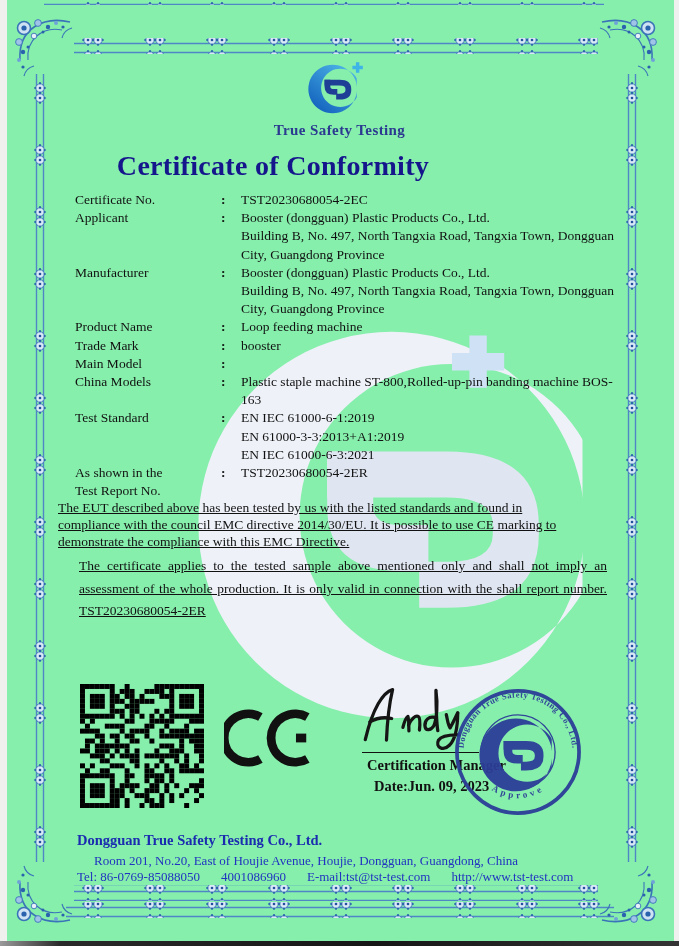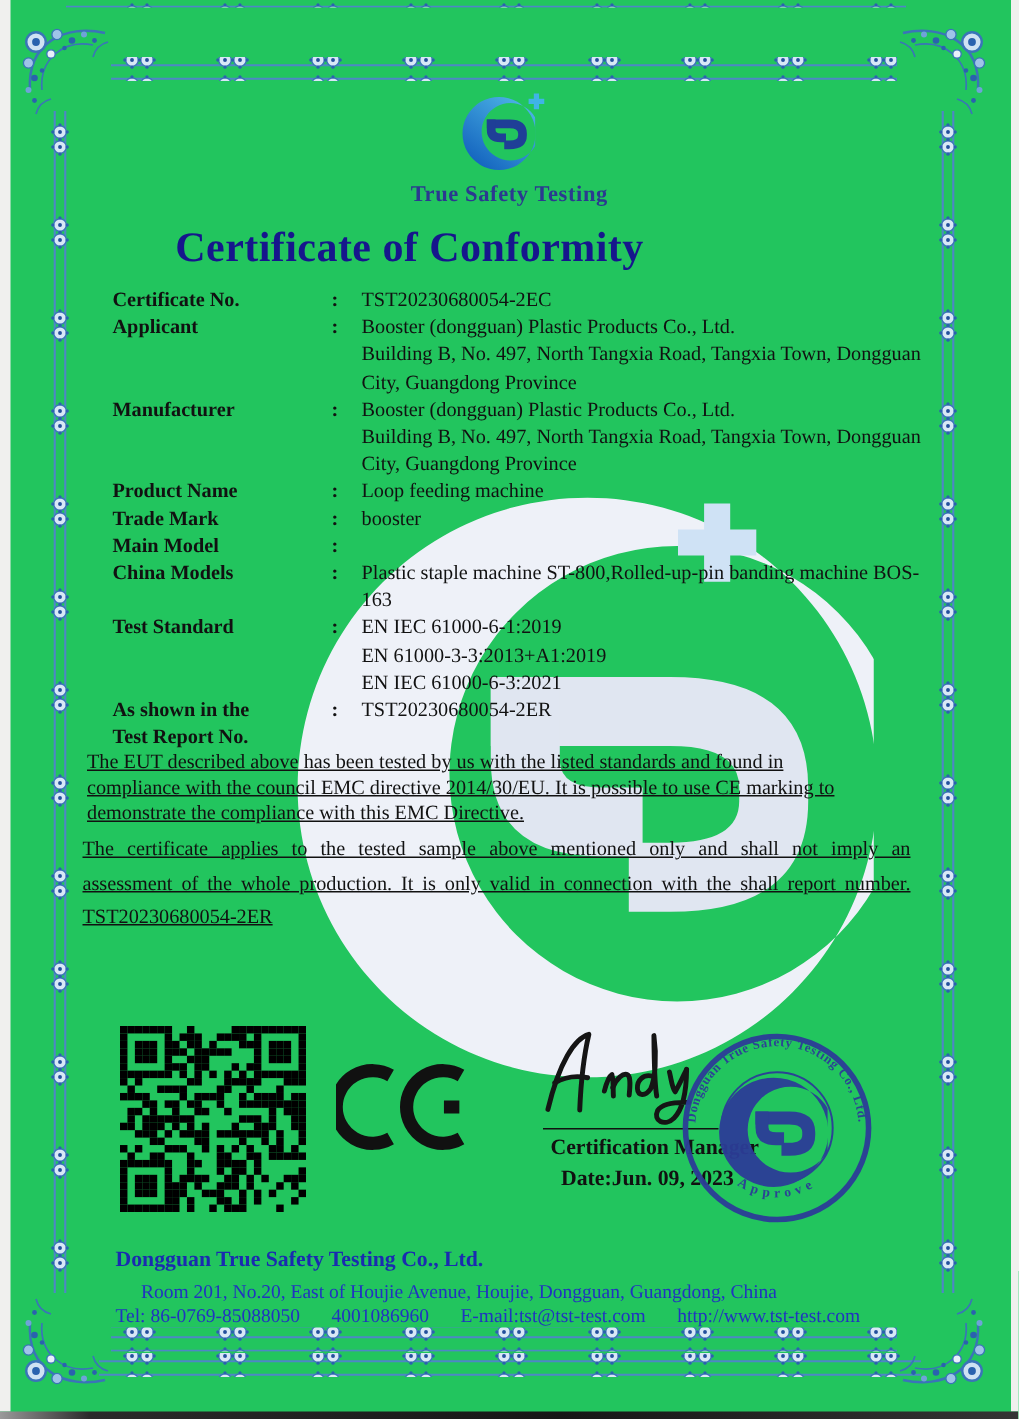--- a/index.html
+++ b/index.html
@@ -1,37 +1,37 @@
 <!DOCTYPE html>
 <html><head>
 <meta charset="utf-8">
 <style>
   html,body{margin:0;padding:0;background:#ffffff;}
-  .page{position:relative;width:679px;height:946px;background:#22c55e;overflow:hidden;
+  .page{position:relative;width:679px;height:946px;background:#86efac;overflow:hidden;
         font-family:"Liberation Serif","DejaVu Serif",serif;color:#111;}
   .edge-strip-left{position:absolute;left:0;top:0;width:7px;height:941px;background:#f0f0ee;}
   .edge-strip-right{position:absolute;right:0;top:0;width:5px;height:941px;background:#f0f0ee;}
   .bottom-bar{position:absolute;left:0;top:941px;width:679px;height:5px;
         background:linear-gradient(90deg,#9a9a9a 0,#2a2a2a 60px,#161616 55%,#343434 100%);}
   .deco{position:absolute;left:0;top:0;}
 
   .org-name{position:absolute;left:0;top:122px;width:679px;text-align:center;
         font-size:15px;font-weight:bold;color:#2b3990;letter-spacing:.4px;}
   .page-title{position:absolute;left:0;top:150px;width:546px;text-align:center;
         font-size:28px;font-weight:bold;color:#16168c;letter-spacing:.3px;}
 
   .fields{position:absolute;left:75px;top:191px;width:542px;font-size:13.5px;line-height:18.2px;}
   .field-row{display:grid;grid-template-columns:146px 20px 1fr;}
-  .field-label{font-weight:bold;}
+  .field-label{font-weight:normal;}
   .field-colon{font-weight:bold;}
 
   .bodytext{position:absolute;left:55px;top:500px;width:552px;font-size:13.5px;text-decoration:underline;}
   .para1 .bline{line-height:16.8px;padding-left:3px;}
   .para2{margin-top:5px;}
-  .para2 .bline{line-height:22.3px;}
+  .para2 .bline{line-height:22.3px;margin-left:24px;}
   .jline{text-align:justify;text-align-last:justify;}
 
   .qr{position:absolute;left:80px;top:684px;}
   .ce{position:absolute;left:224px;top:705px;}
 
   .signature-svg{position:absolute;left:360px;top:680px;transform:rotate(-4deg);}
   .sig-line{position:absolute;left:362px;top:752px;width:117px;height:0;border-top:1.6px solid #111;}
   .sig-role{position:absolute;left:367px;top:757px;font-size:14.5px;font-weight:bold;}
   .sig-date{position:absolute;left:374px;top:778px;font-size:14.5px;font-weight:bold;}
   .stamp{position:absolute;left:452px;top:686px;opacity:.95;}

